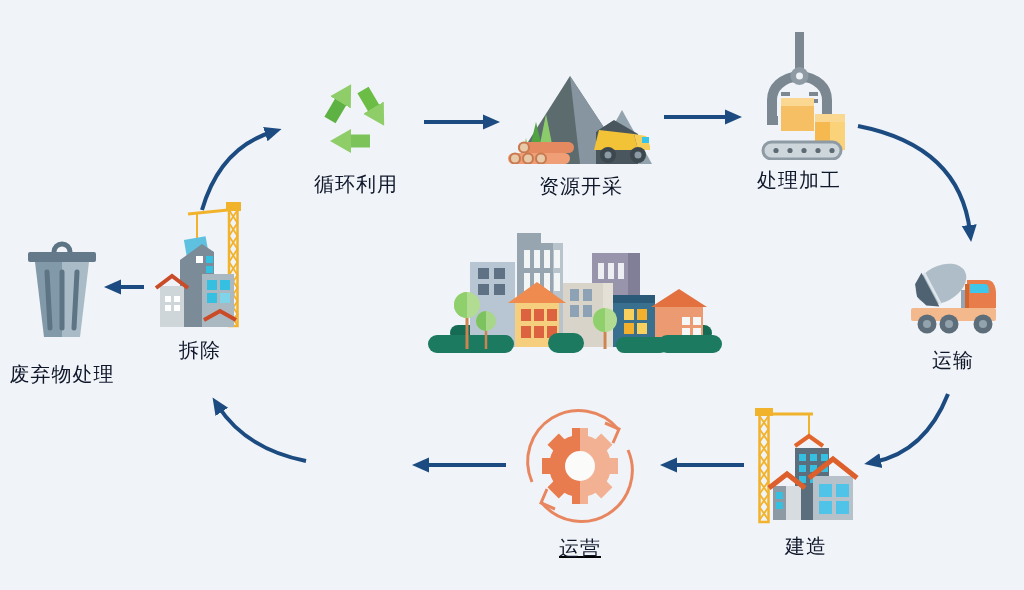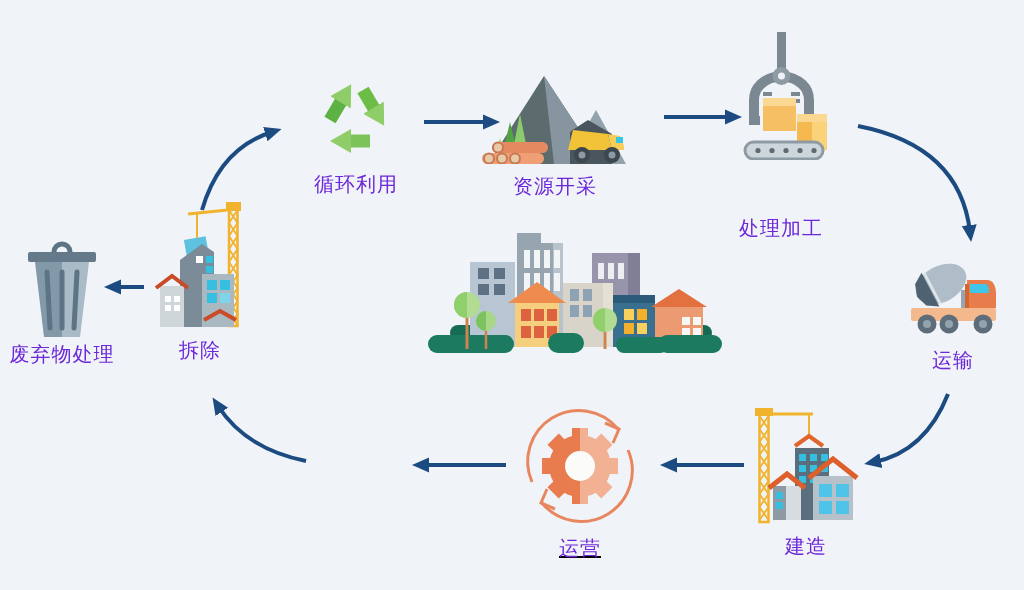--- a/index.html
+++ b/index.html
@@ -1,31 +1,31 @@
 <!DOCTYPE html>
 <html><head>
 <meta charset="utf-8">
 <style>
   html,body{margin:0;padding:0;}
   body{background:#f0f3f7;font-family:"DejaVu Sans","Liberation Sans",sans-serif;}
   .canvas{position:relative;width:1024px;height:590px;background:#f0f3f7;overflow:hidden;}
   .arrow-layer{position:absolute;left:0;top:0;width:1024px;height:590px;pointer-events:none;}
   .stage{position:absolute;display:flex;flex-direction:column;align-items:center;}
-  .stage-label{color:#6d28d9;font-size:20px;letter-spacing:1px;text-align:center;white-space:nowrap;line-height:1.2;}
+  .stage-label{color:#0f172a;font-size:20px;letter-spacing:1px;text-align:center;white-space:nowrap;line-height:1.2;}
   #stage-recycling{left:296px;top:56px;width:120px;}
-  #stage-extraction{left:472px;top:72px;width:166px;}
-  #stage-processing{left:724px;top:32px;width:114px;gap:48px;}
+  #stage-extraction{left:498px;top:72px;width:166px;}
+  #stage-processing{left:742px;top:32px;width:114px;}
   #stage-transport{left:900px;top:250px;width:106px;justify-content:space-between;}
   #stage-construction{left:750px;top:400px;width:112px;font-family:Liberation Serif, serif;}
   #stage-operation{left:515px;top:400px;width:130px;text-decoration:underline;}
   #stage-renovation{left:302px;top:420px;width:108px;}
   #stage-demolition{left:148px;top:192px;width:104px;}
   #stage-waste{left:2px;top:238px;width:120px;}
   #center-city{position:absolute;left:420px;top:225px;}
-  .mt4{margin-top:0;} .mt6{margin-top:6px;} .mt8{margin-top:8px;} .mt10{margin-top:10px;}
+  .mt4{margin-top:20px;} .mt6{margin-top:6px;} .mt8{margin-top:8px;} .mt10{margin-top:10px;}
 </style>
 </head>
 <body>
 
 <div class="canvas">
 
   <svg class="arrow-layer" viewBox="0 0 1024 590">
     <defs>
       <marker id="mblue" markerUnits="userSpaceOnUse" markerWidth="22" markerHeight="22" refX="7" refY="11" orient="auto">
         <path d="M0,3.5 L17,11 L0,18.5 Z" fill="#1b4b80"></path>

